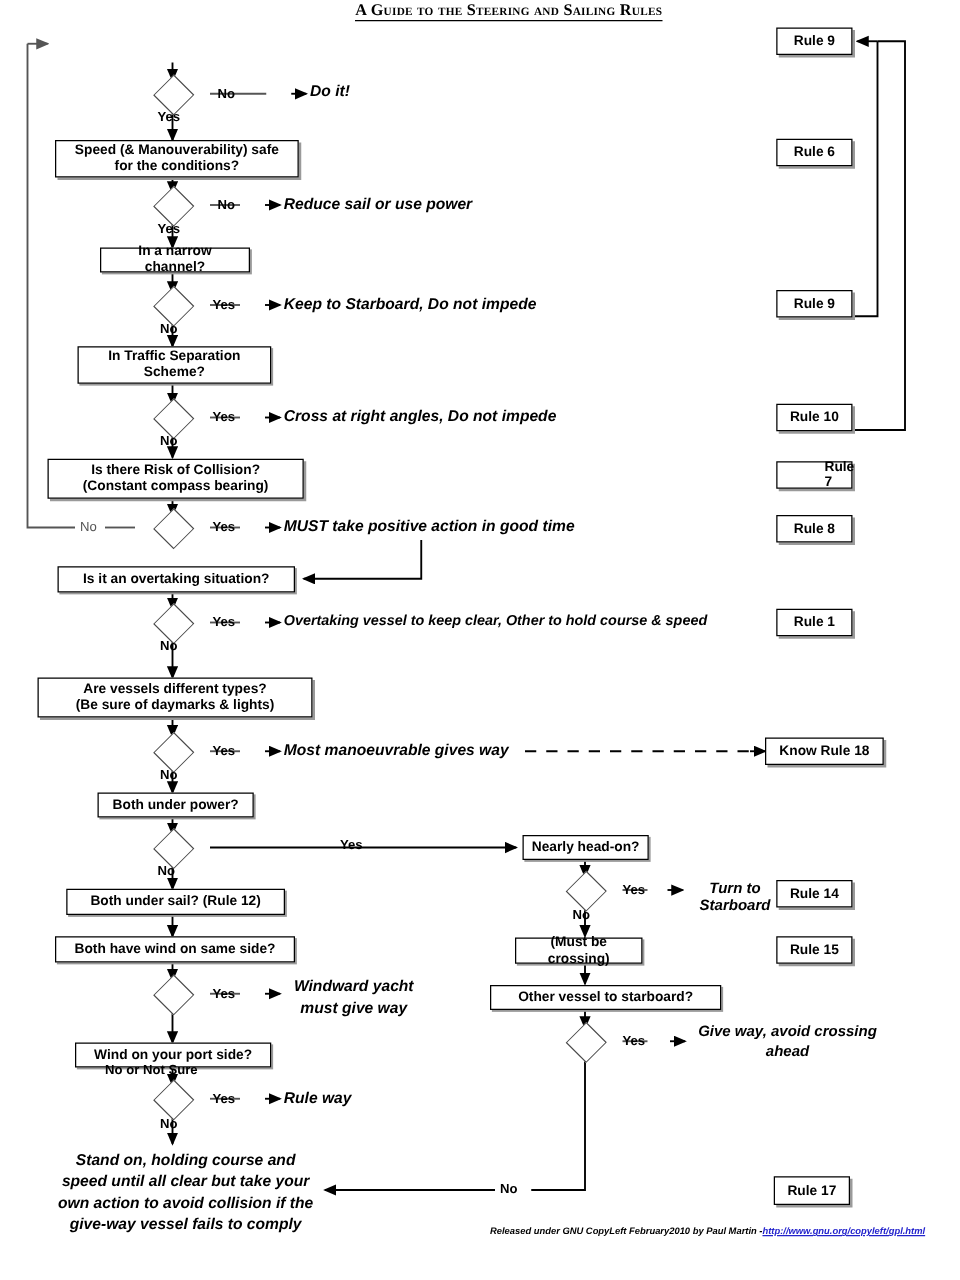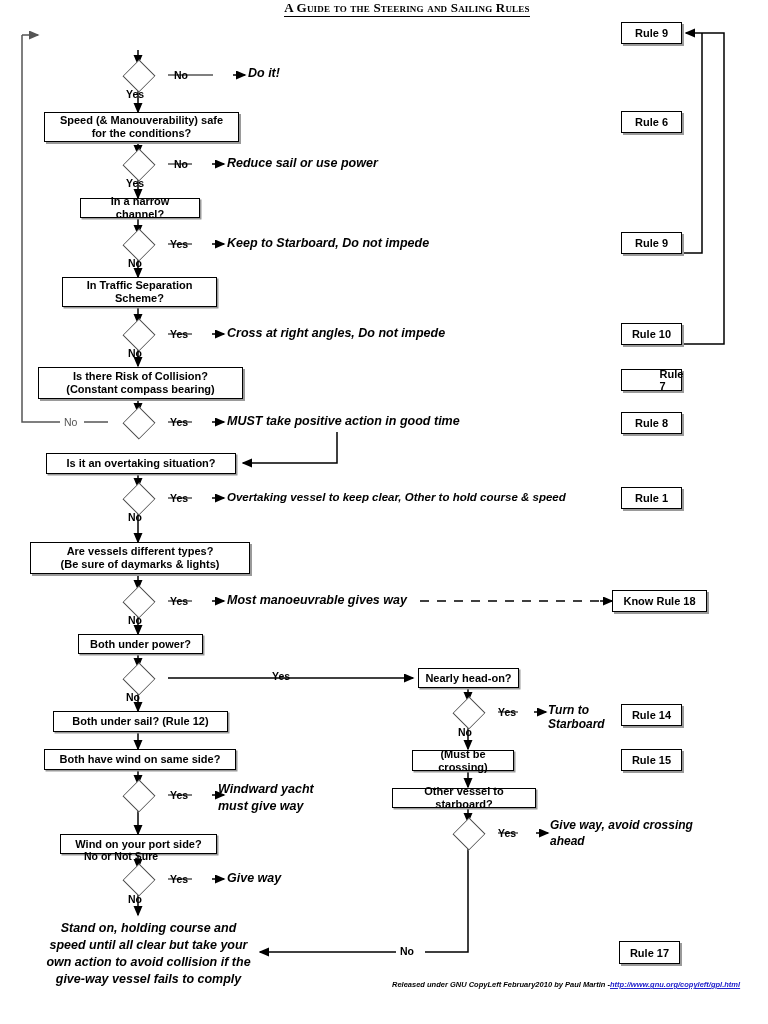--- a/index.html
+++ b/index.html
@@ -33,21 +33,21 @@
   .diamond i{display:block;width:100%;height:100%;
      background:#fff;border:1.3px solid #4a4a4a;
      transform:rotate(45deg) scale(.72,.98);}
 
   
   .lbl{position:absolute;font-size:10.5px;font-weight:700;white-space:nowrap;}
   .lbl.gray{color:#555;font-weight:400;font-size:10.5px;}
 
   
   .out{position:absolute;font-size:12.5px;font-weight:700;font-style:italic;
-       line-height:15px;white-space:nowrap;}
+       line-height:15px;white-space:nowrap;text-align:center;}
   .out.wrap{white-space:normal;}
 
   .footer{position:absolute;font-size:7.5px;font-style:italic;font-weight:700;
           white-space:nowrap;}
   .footer a{color:#2222cc;text-decoration:underline;}
 </style>
 </head>
 <body>
 
 <div id="stage">
@@ -211,21 +211,21 @@
   </div>
 
   <div class="box thin" style="left:418px;top:668px;width:101px;height:20px;">
     <span>Nearly head-on?</span>
   </div>
 
   <div class="box thin" style="left:412px;top:750px;width:102px;height:21px;">
     <span>(Must be crossing)</span>
   </div>
 
-  <div class="box thin" style="left:392px;top:788px;width:144px;height:20px;">
+  <div class="box thin" style="left:392px;top:788px;width:185px;height:20px;">
     <span>Other vessel to starboard?</span>
   </div>
 
   <div class="diamond" style="left:123px;top:64px;">
       <i></i>
     </div>
   <div class="diamond" style="left:123px;top:153px;">
       <i></i>
     </div>
   <div class="diamond" style="left:123px;top:233px;">
@@ -310,21 +310,21 @@
   <div class="out" style="left:227px;top:593px;">Most manoeuvrable gives way</div>
 
   <div class="out wrap" style="left:548px;top:703px;width:80px;line-height:14px;font-size:12px;">
     <span>Turn to<br>Starboard</span>
   </div>
 
   <div class="out wrap" style="left:218px;top:781px;width:130px;line-height:17px;">
     <span>Windward yacht<br>must give way</span>
   </div>
 
-  <div class="out" style="left:227px;top:871px;">Give way</div>
+  <div class="out" style="left:227px;top:871px;">Rule way</div>
 
   <div class="out wrap" style="left:550px;top:817px;width:160px;line-height:16px;font-size:12px;">
     <span>Give way, avoid crossing<br>ahead</span>
   </div>
 
   <div class="out wrap" style="left:36px;top:920px;width:225px;text-align:center;line-height:17px;">
     <span>Stand on, holding course and<br>speed until all clear but take your<br>own action to avoid collision if the<br>give-way vessel fails to comply</span>
   </div>
 
   <div class="rule" style="left:621px;top:22px;width:61px;height:22px;">Rule 9</div>

